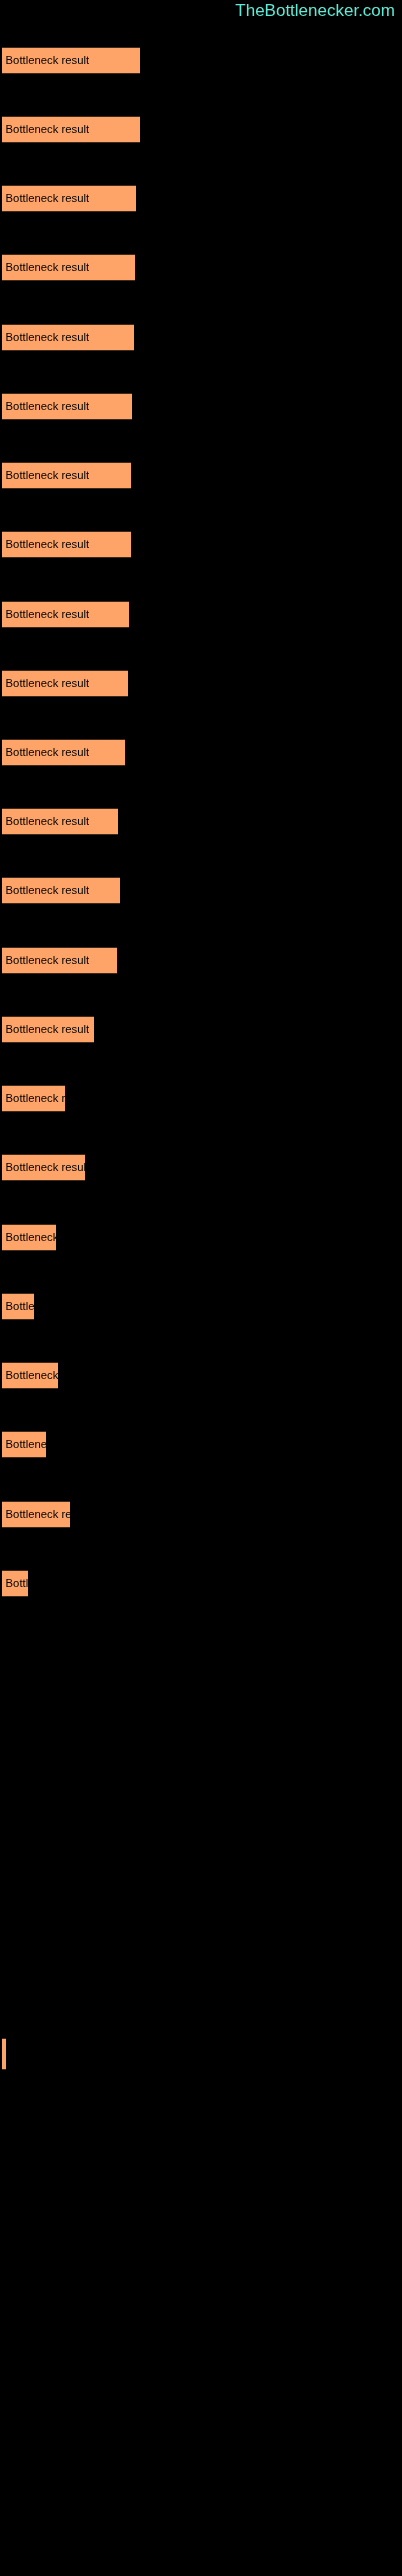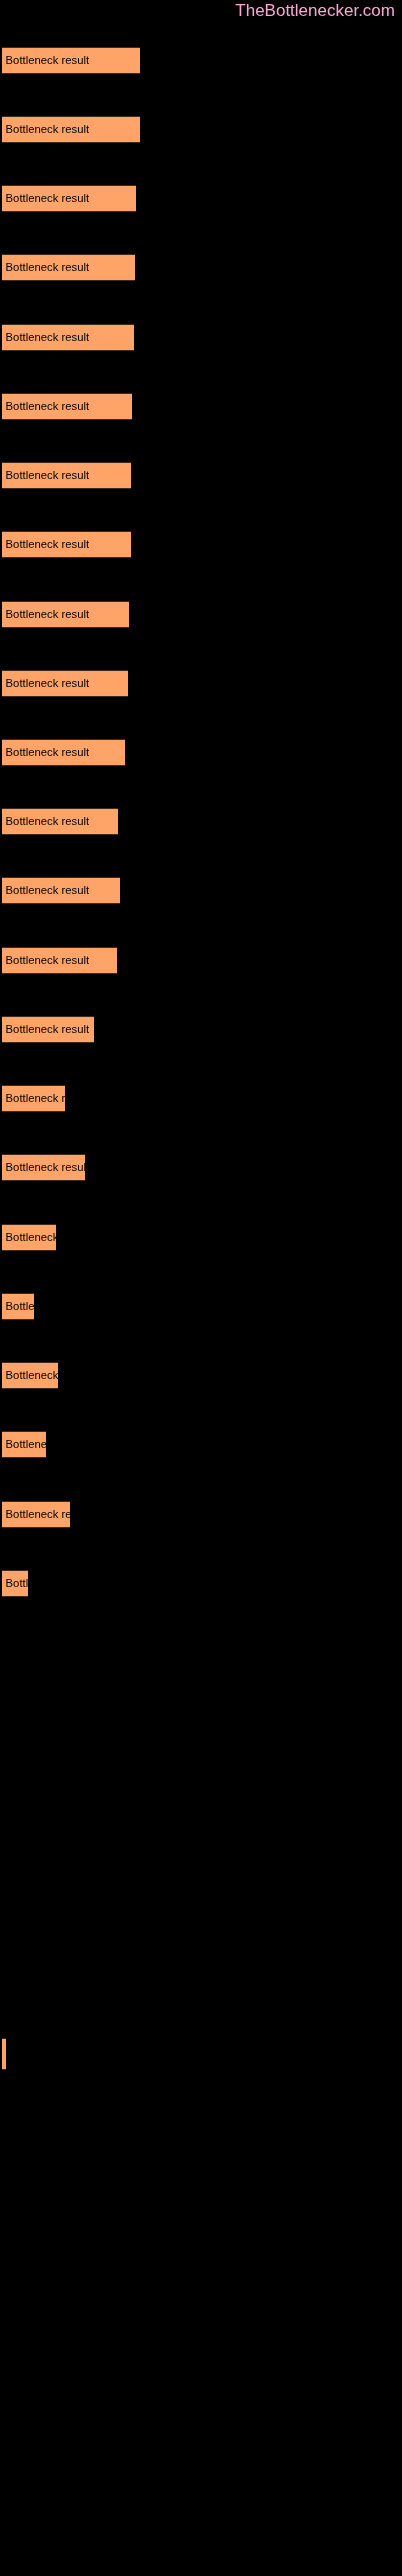--- a/index.html
+++ b/index.html
@@ -17,21 +17,21 @@
     -webkit-font-smoothing: antialiased;
   }
 
   .site-title {
     position: absolute;
     right: 8px;
     top: 0px;
     font-family: "Liberation Sans", sans-serif;
     font-size: 17px;
     line-height: 21px;
-    color: #f9a8d4;
+    color: #5eead4;
     letter-spacing: 0px;
     white-space: nowrap;
     user-select: none;
   }
 
   .chart-area {
     position: absolute;
     left: 0;
     top: 0;
     width: 403px;

